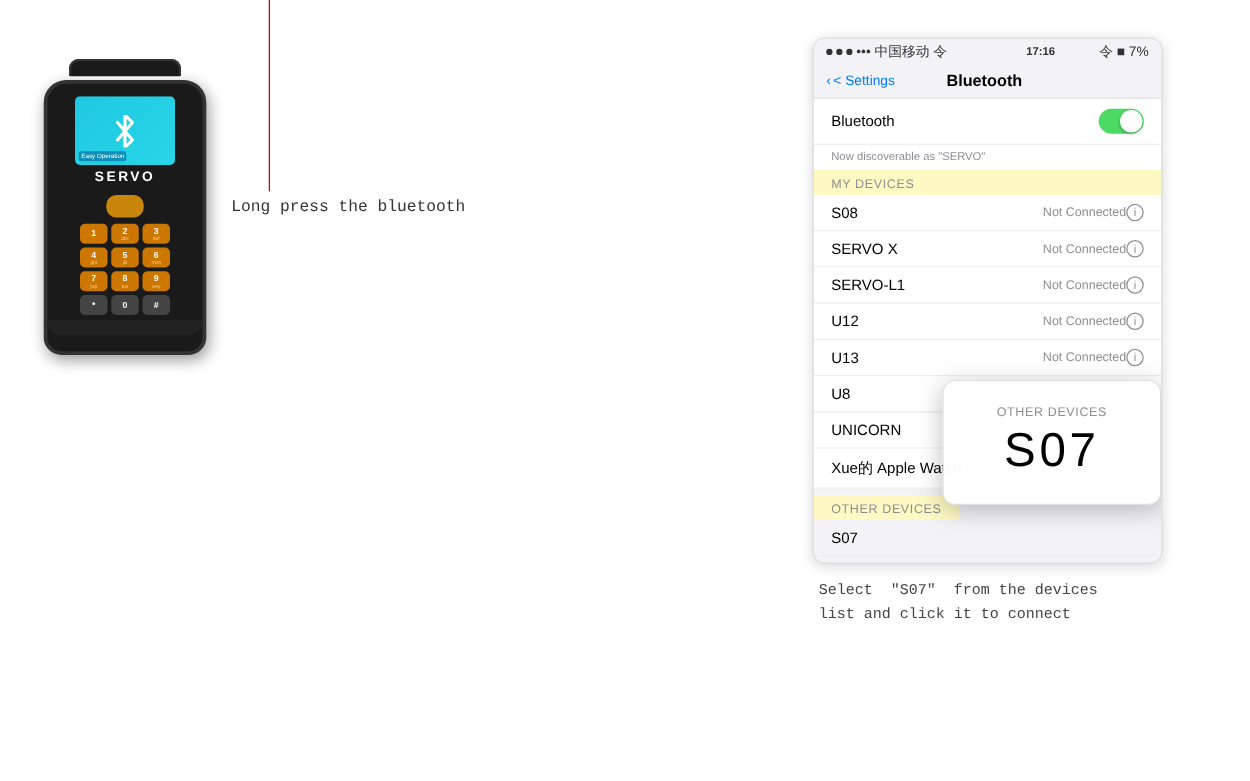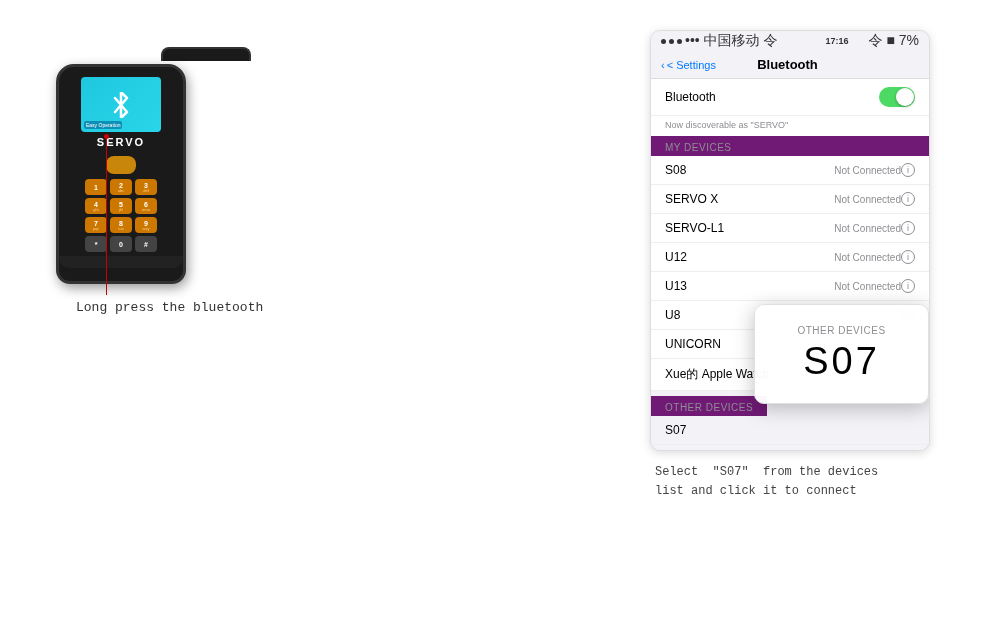--- a/index.html
+++ b/index.html
@@ -15,25 +15,26 @@
     .page-container {
       width: 1000px;
       height: 625px;
       position: relative;
       background: #fff;
     }
 
     
     .left-section {
       position: absolute;
-      left: 56px;
+      left: 35px;
       top: 30px;
       width: 300px;
       display: flex;
-      flex-direction: column;
+      flex-direction: row;
+      align-items: center;
     }
 
     
     .phone-body {
       width: 130px;
       height: 220px;
       background: #1a1a1a;
       border-radius: 18px 18px 14px 14px;
       position: relative;
       border: 3px solid #333;
@@ -201,21 +202,21 @@
     }
 
     .signal-dot {
       width: 5px;
       height: 5px;
       background: #333;
       border-radius: 50%;
     }
 
     .status-bar-text {
-      font-size: 14px;
+      font-size: 11px;
       color: #333;
     }
 
     .status-bar-center {
       font-size: 9px;
       color: #333;
       font-weight: bold;
       margin-left: 28px;
     }
 
@@ -291,21 +292,21 @@
       padding: 4px 14px 6px;
       background: #fff;
     }
 
     .section-header {
       font-size: 10px;
       color: #8e8e93;
       padding: 6px 14px 3px;
       text-transform: uppercase;
       letter-spacing: 0.5px;
-      background: #701a75;
+      background: #fef9c3;
     }
 
     .device-row {
       display: flex;
       align-items: center;
       justify-content: space-between;
       padding: 7px 14px;
       background: #fff;
       border-bottom: 1px solid #eee;
     }

